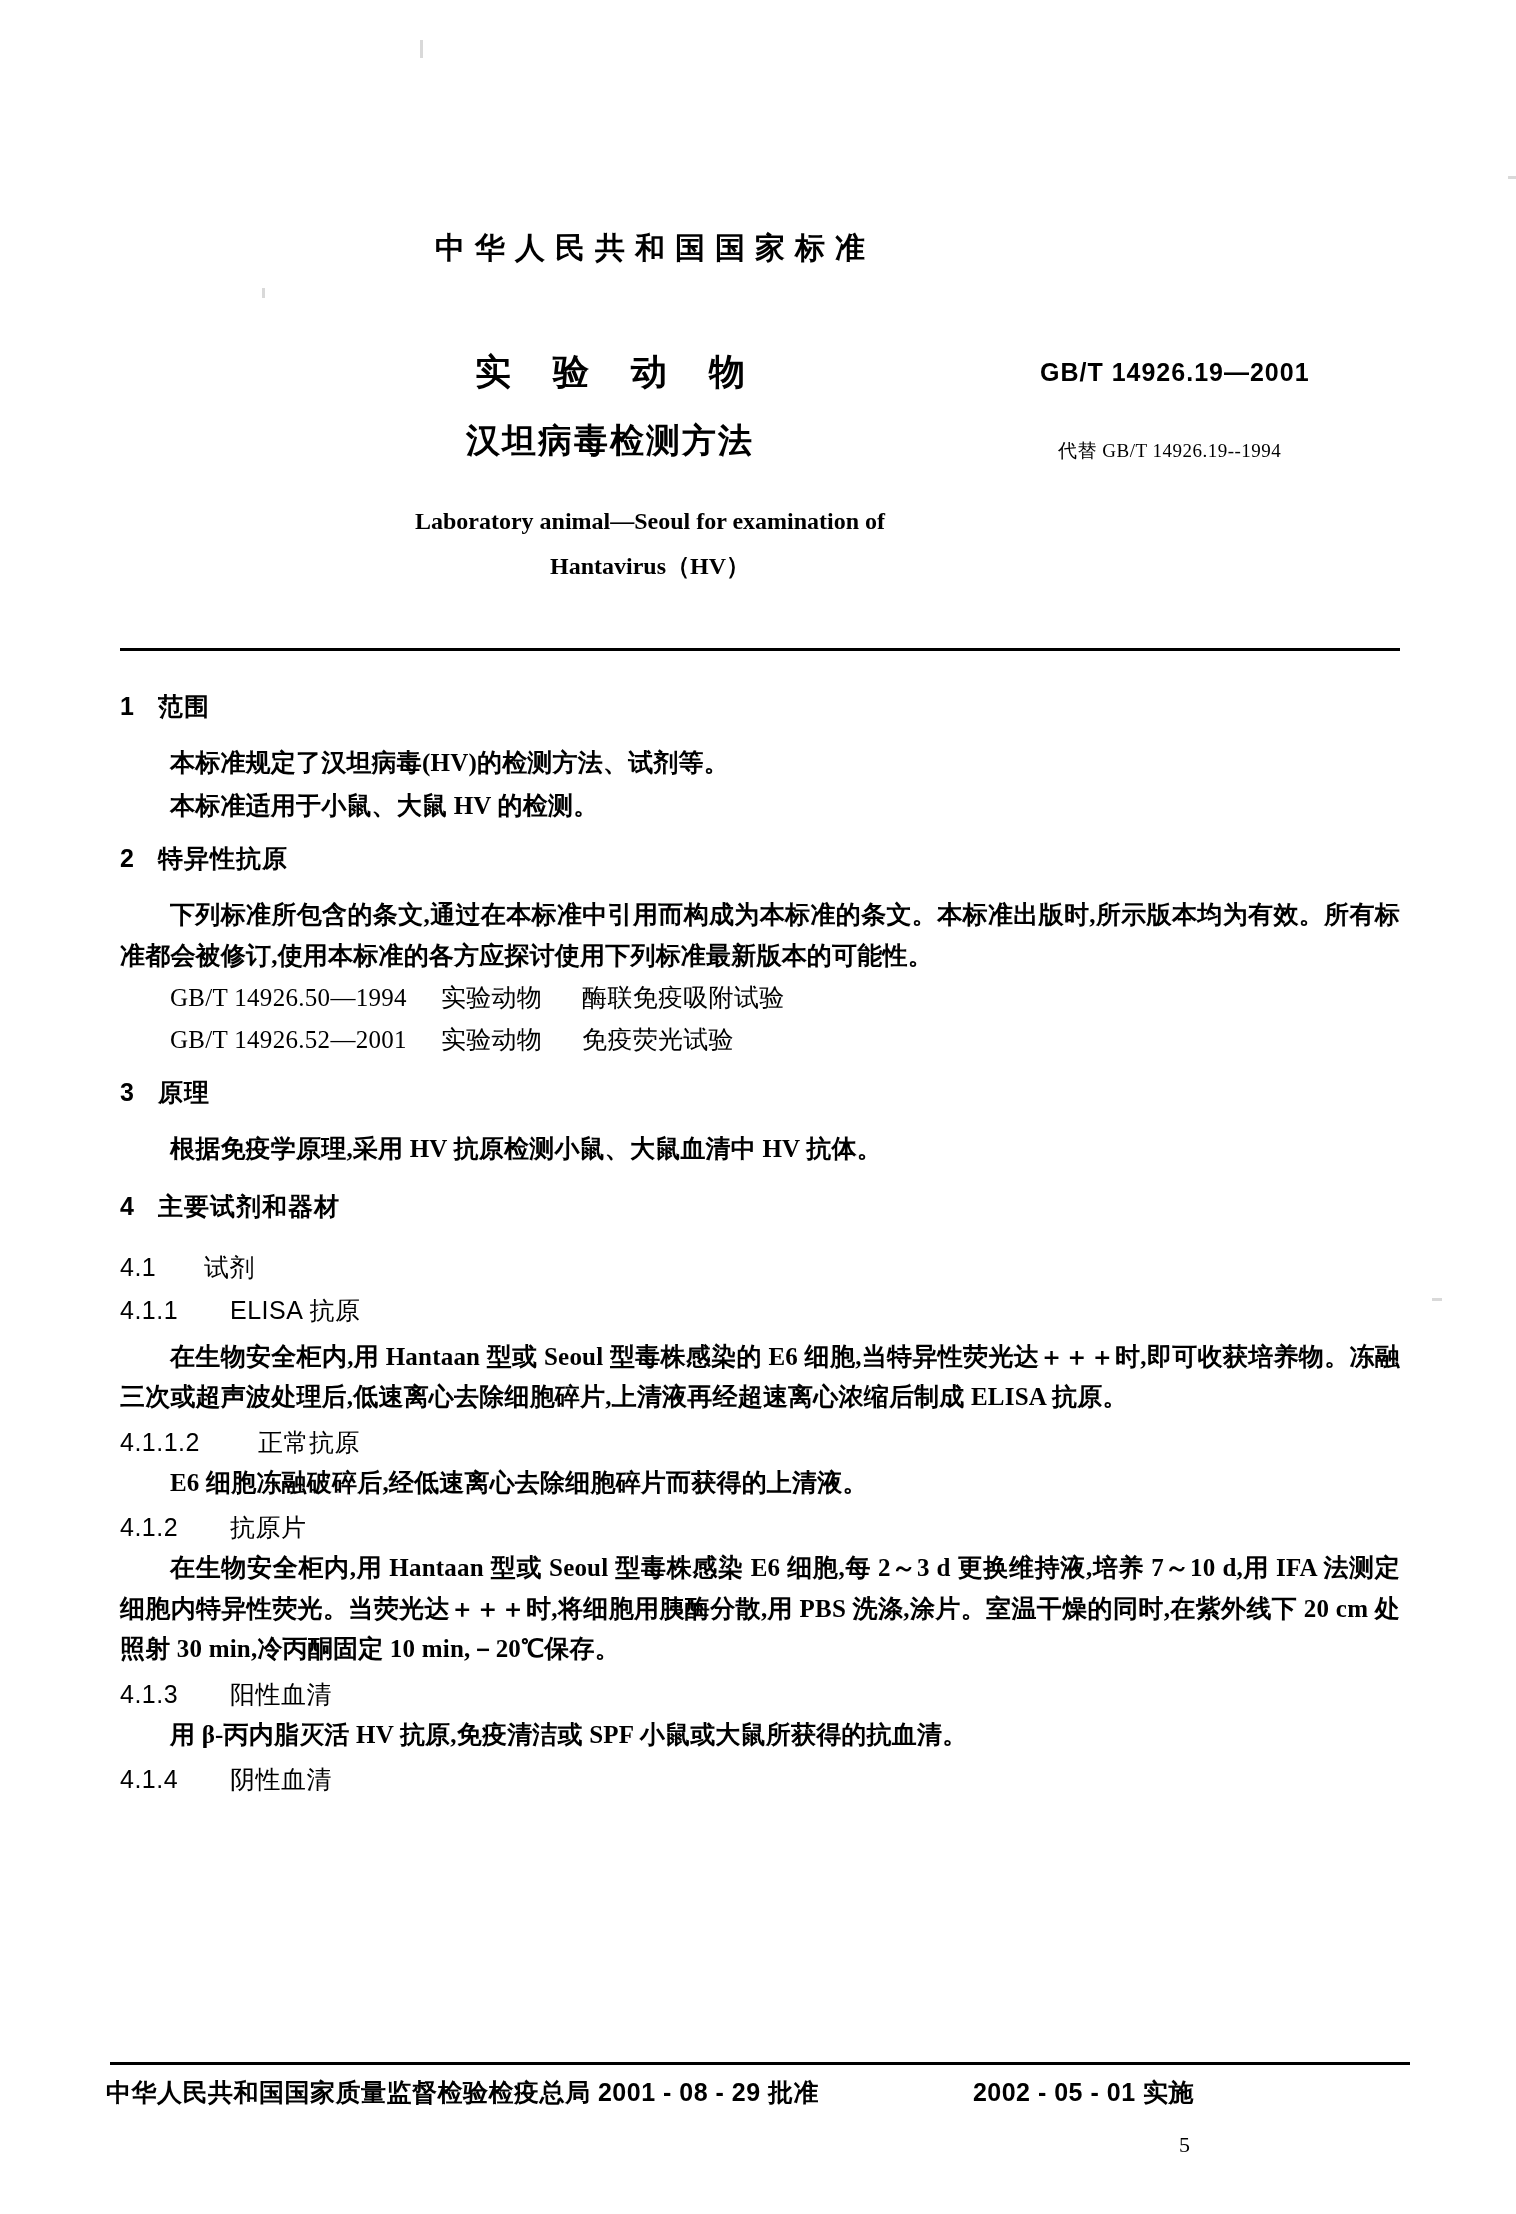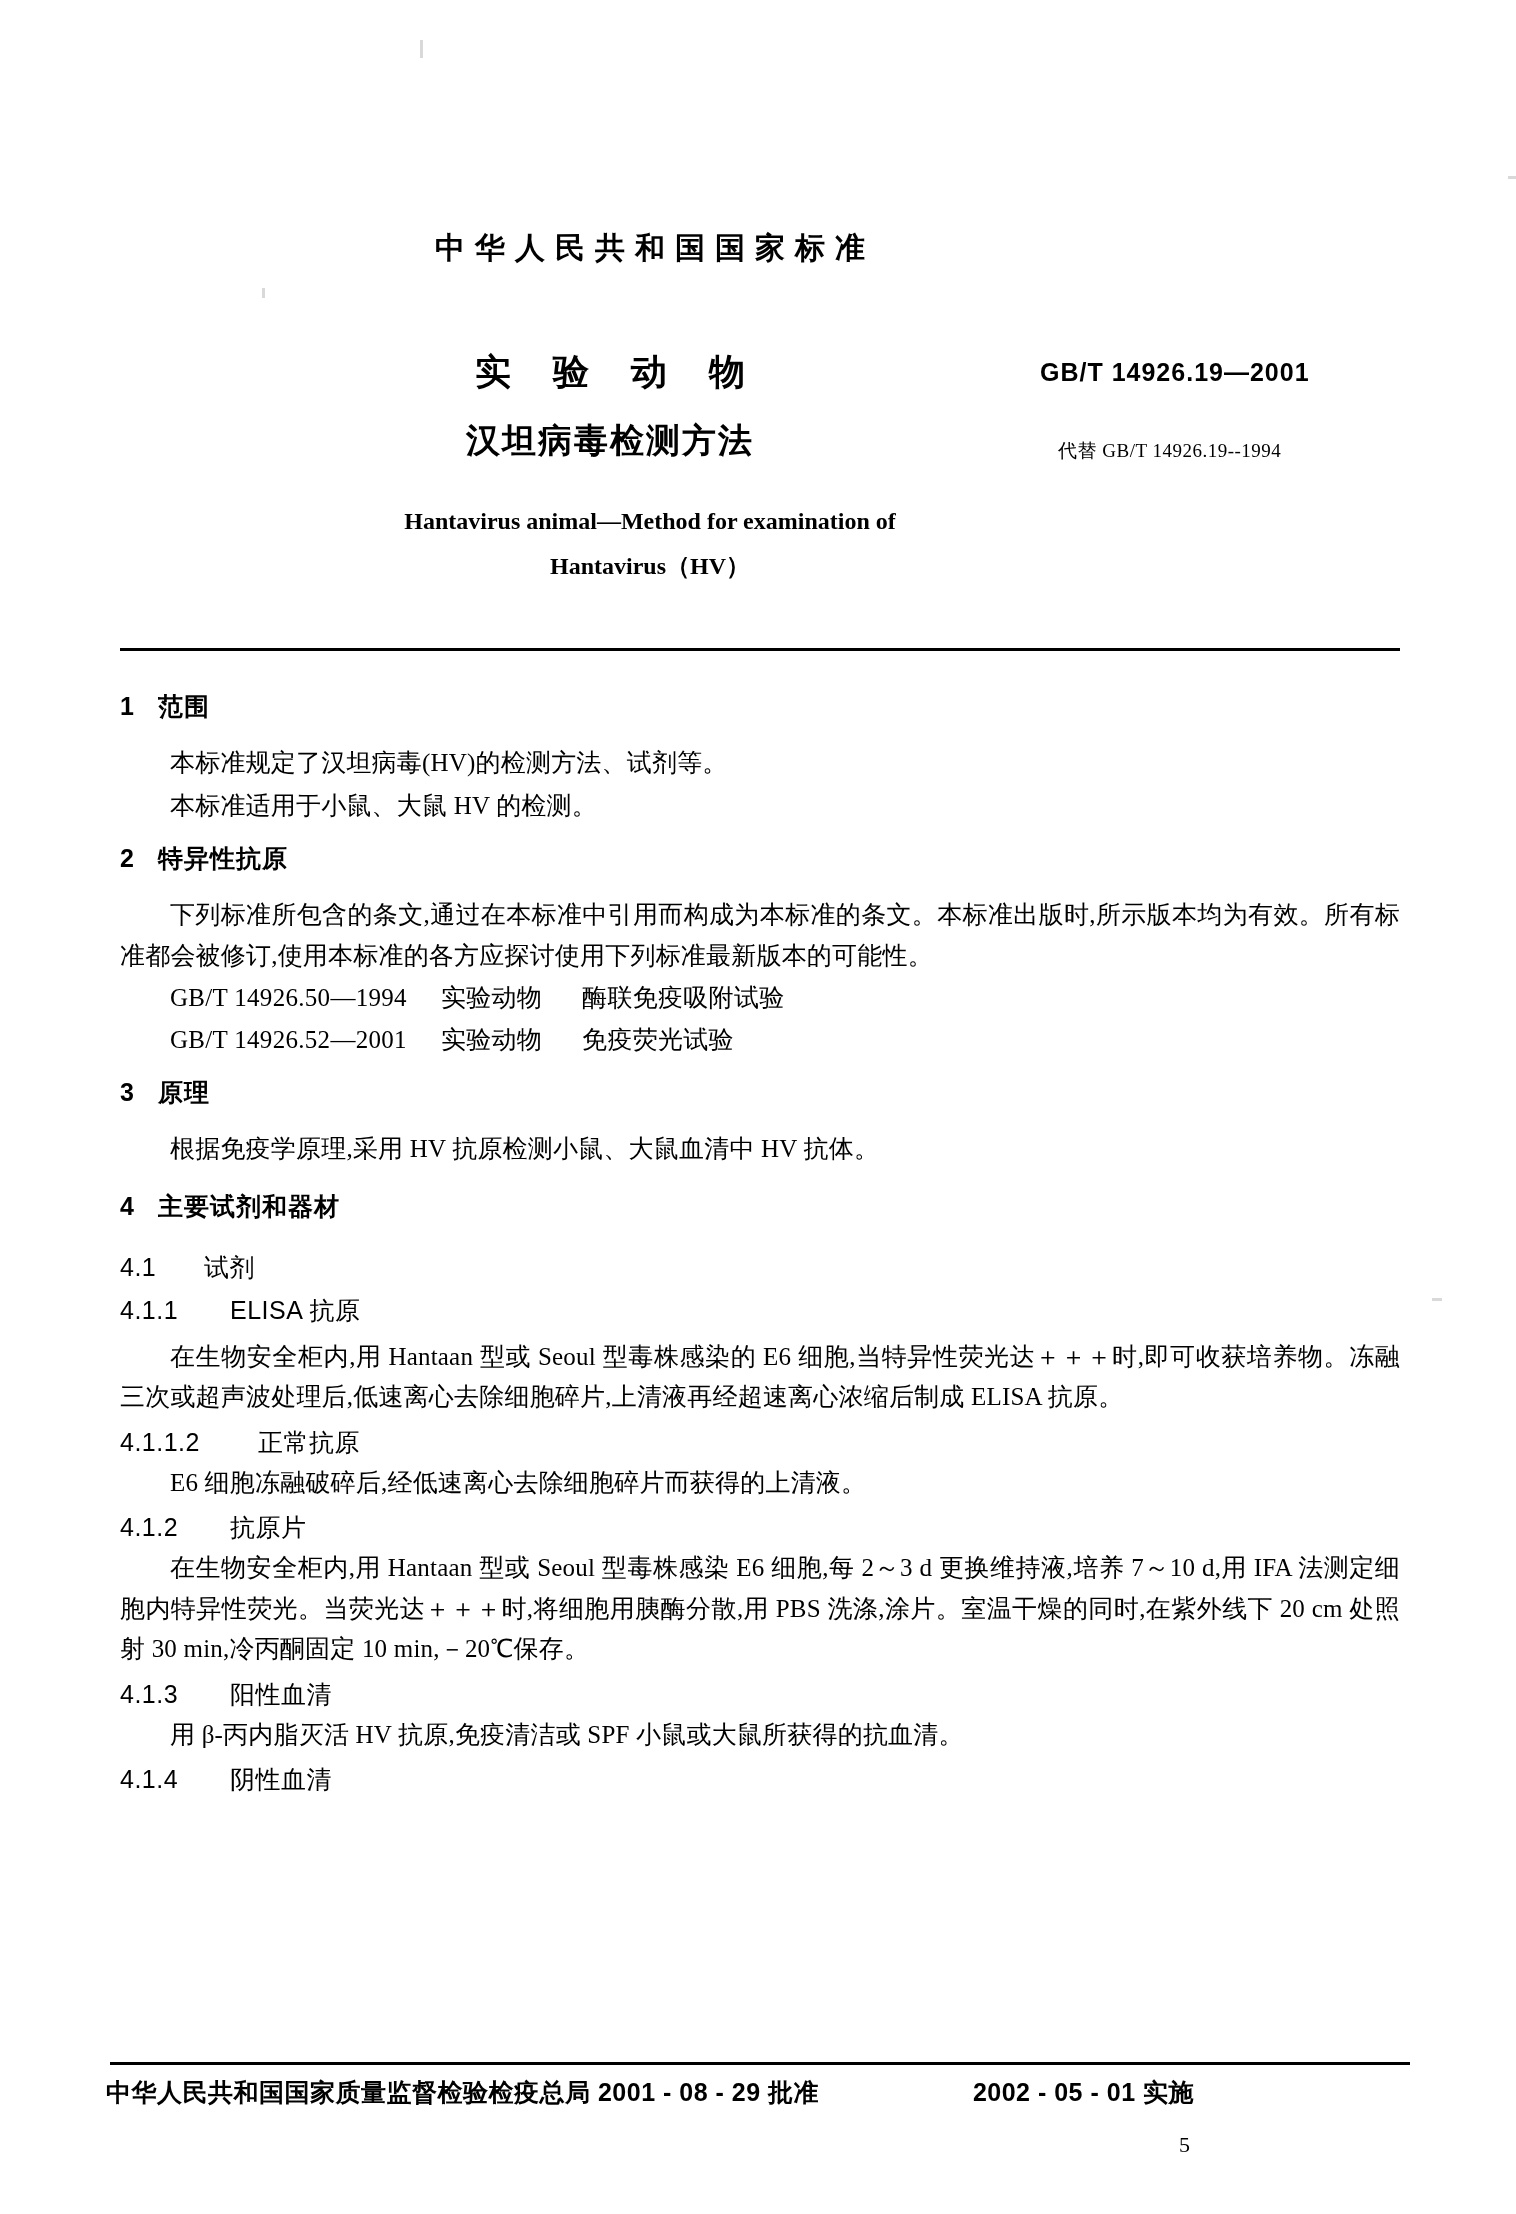--- a/index.html
+++ b/index.html
@@ -146,20 +146,21 @@
     min-width: 138px;
   }
 
   p.para {
     font-size: 25px;
     line-height: 1.62;
     margin: 0 0 2px 0;
     text-indent: 50px;
     text-align: justify;
     letter-spacing: 0.2px;
+    font-weight: bold;
   }
   p.refitem {
     font-size: 25px;
     line-height: 1.6;
     margin: 0 0 2px 0;
     text-indent: 50px;
     letter-spacing: 0.3px;
   }
   p.refitem .gap {
     display: inline-block;
@@ -229,21 +230,21 @@
   <div class="mark" style="left:262px; top:288px; width:3px; height:10px;"></div>
 
   <div class="national-standard">中华人民共和国国家标准</div>
 
   <div class="title-line1">实 验 动 物</div>
   <div class="title-line2">汉坦病毒检测方法</div>
 
   <div class="std-number">GB/T 14926.19—2001</div>
   <div class="std-replaces">代替 GB/T 14926.19--1994</div>
 
-  <div class="eng-title1">Hantavirus animal—Method for examination of</div>
+  <div class="eng-title1">Laboratory animal—Seoul for examination of</div>
   <div class="eng-title2">Hantavirus（HV）</div>
 
   <div class="hrule"></div>
 
   <div class="body">
 
     <div class="h1">
       <span class="num">1</span><span>范围</span>
     </div>
     <div class="sp14"></div>

